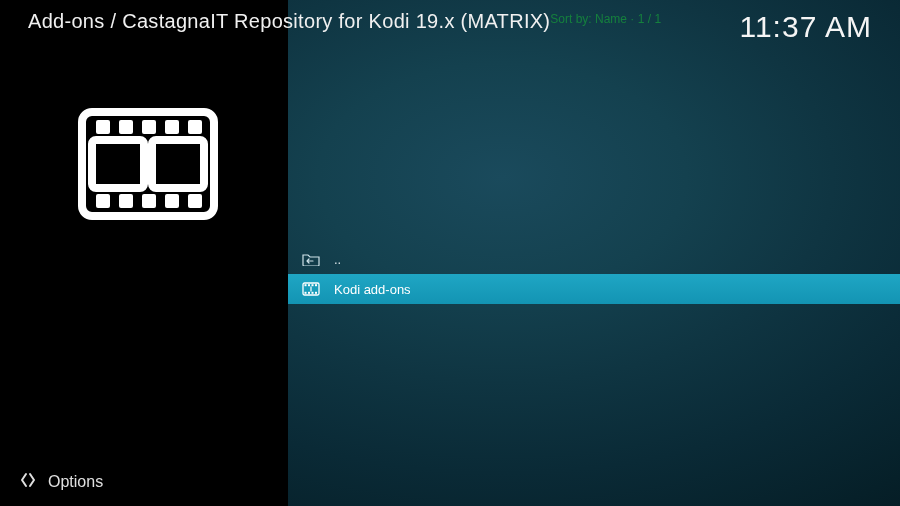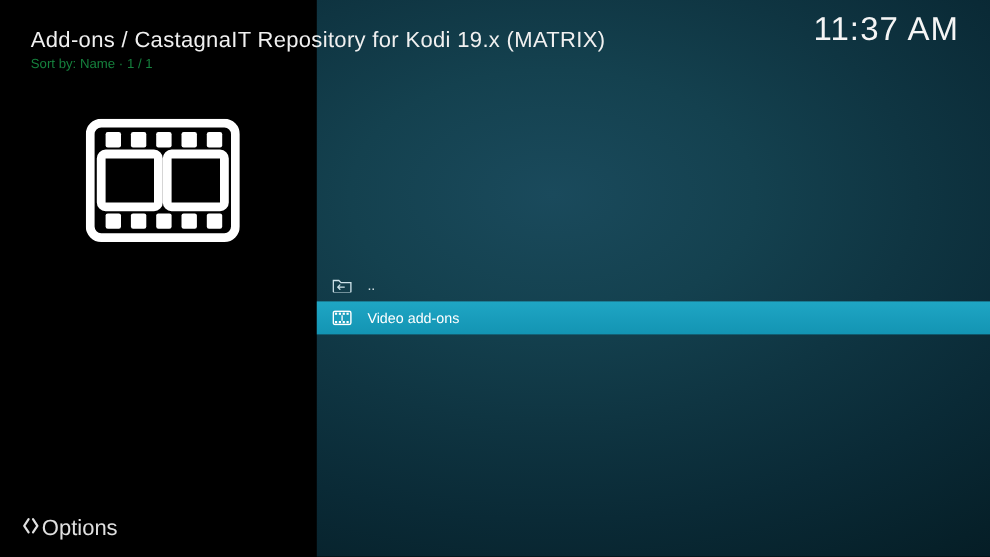--- a/index.html
+++ b/index.html
@@ -5,43 +5,43 @@
   * { margin: 0; padding: 0; box-sizing: border-box; }
   html, body { width: 900px; height: 506px; overflow: hidden; font-family: Arial, Helvetica, sans-serif; }
   body { background: #000; color: #e5e5e5; }
 
   .header {
     position: absolute;
     top: 10px; left: 28px; right: 28px;
     display: flex; justify-content: space-between; align-items: flex-start;
     z-index: 10;
   }
-  .header-left { display: flex; flex-direction: column; margin-top: 16px; }
+  .header-left { display: flex; flex-direction: row; }
   .breadcrumb { font-size: 20px; font-weight: 400; color: #f0f0f0; letter-spacing: 0.3px; }
   .sortinfo { font-size: 12px; color: #15803d; margin-top: 2px; }
   .clock { font-size: 30px; font-weight: 300; color: #f5f5f5; letter-spacing: 1px; }
 
   .sidebar {
     position: absolute;
     top: 0; left: 0; bottom: 0;
     width: 288px;
     background: #000;
   }
 
   .sidebar-icon {
     position: absolute;
     top: 108px; left: 78px;
     width: 140px; height: 112px;
   }
 
   .options-bar {
     position: absolute;
     left: 20px; bottom: 14px;
-    display: flex; align-items: center; gap: 2px;
-    font-size: 20px; color: #e0e0e0;
+    display: flex; align-items: center; gap: 12px;
+    font-size: 16px; color: #e0e0e0;
     cursor: pointer;
   }
   .options-bar svg { width: 16px; height: 16px; }
 
   .main {
     position: absolute;
     top: 0; left: 288px; right: 0; bottom: 0;
     background:
       radial-gradient(ellipse 120% 90% at 35% 35%,
         #1a4a5c 0%,
@@ -137,17 +137,17 @@
           <rect x="6" y="2.2" width="2" height="2" fill="#fff"></rect>
           <rect x="9.5" y="2.2" width="2" height="2" fill="#fff"></rect>
           <rect x="13" y="2.2" width="2" height="2" fill="#fff"></rect>
           <rect x="2.5" y="9.8" width="2" height="2" fill="#fff"></rect>
           <rect x="6" y="9.8" width="2" height="2" fill="#fff"></rect>
           <rect x="9.5" y="9.8" width="2" height="2" fill="#fff"></rect>
           <rect x="13" y="9.8" width="2" height="2" fill="#fff"></rect>
           <line x1="9" y1="4.5" x2="9" y2="9.5" stroke="#fff" stroke-width="1.2"></line>
         </svg>
       </span>
-      <span>Video add-ons</span>
+      <span>Kodi add-ons</span>
     </div>
 
   </div>
 </div>
 
 </body></html>

